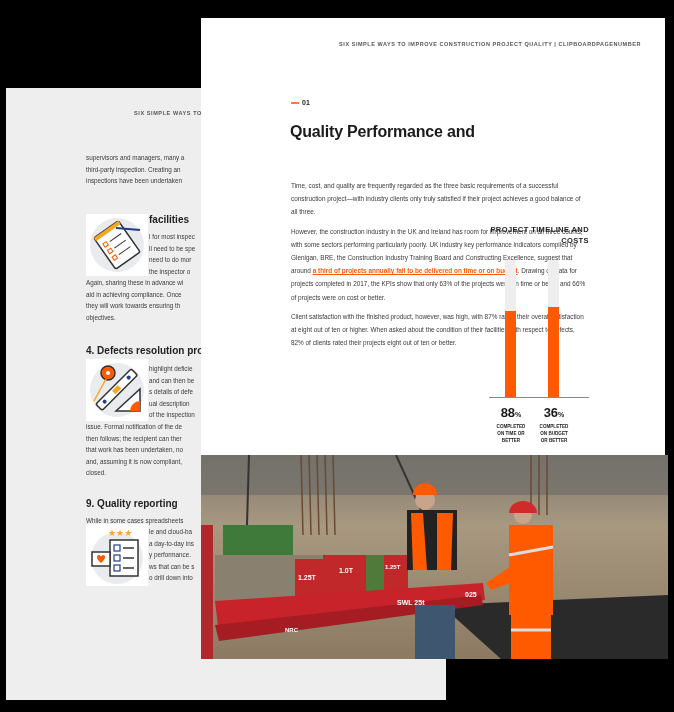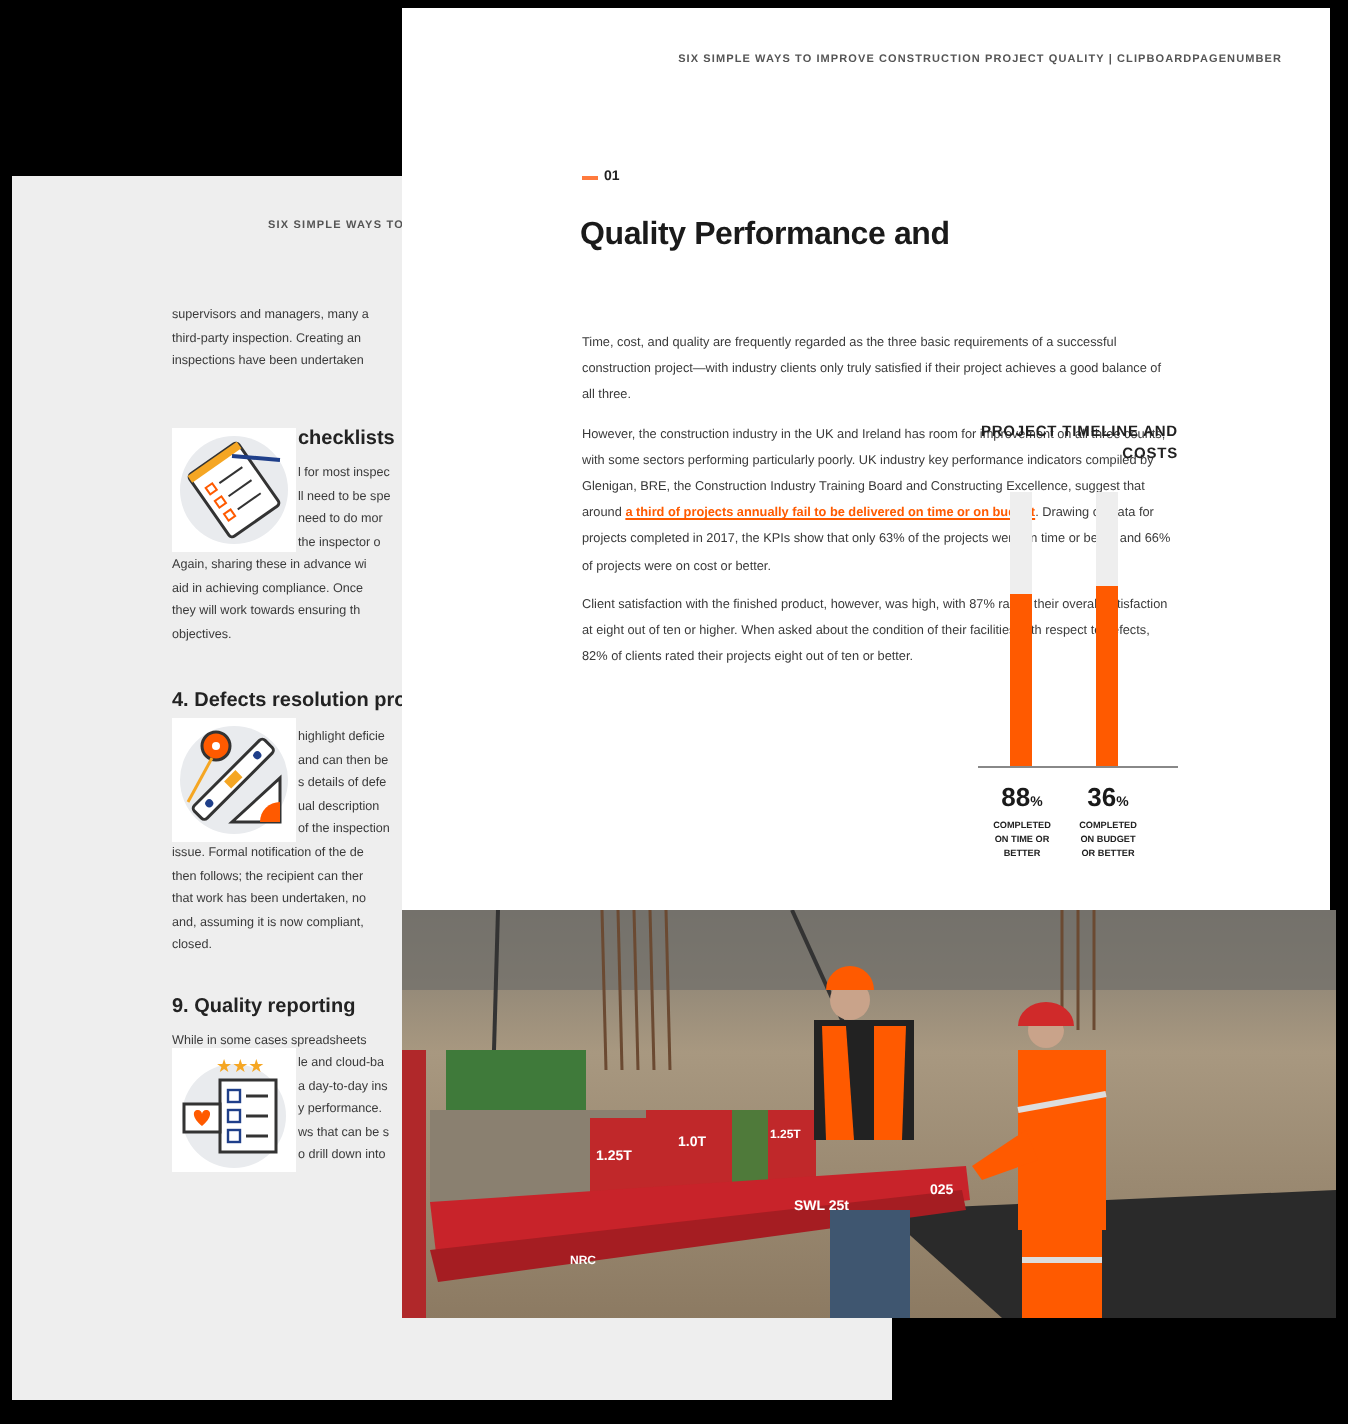--- a/index.html
+++ b/index.html
@@ -6,21 +6,21 @@
   body { width:674px; height:712px; background:#000; position:relative; overflow:hidden;
          font-family:"Liberation Sans", sans-serif; }
   .back-page { position:absolute; left:6px; top:88px; width:440px; height:612px; background:#eeeeee; }
   .back-header { position:absolute; left:128px; top:22px; font-size:5.5px; font-weight:bold; letter-spacing:0.6px; color:#555; white-space:nowrap; }
   .back-col { position:absolute; left:80px; width:200px; font-size:6.3px; line-height:11.5px; color:#3a3a3a; }
   .back-col p { margin:0; white-space:nowrap; overflow:hidden; }
   .back-h { position:absolute; font-weight:bold; color:#222; font-size:10px; white-space:nowrap; }
   .icon-box { position:absolute; width:62px; height:62px; background:#fff; }
   .icon-box svg { width:62px; height:62px; display:block; }
 
-  .front-page { position:absolute; left:201px; top:4px; width:464px; height:454px; background:#fff; }
+  .front-page { position:absolute; left:201px; top:18px; width:464px; height:454px; background:#fff; }
   .front-header { position:absolute; right:24px; top:23px; font-size:5.5px; font-weight:bold; letter-spacing:0.55px; color:#555; white-space:nowrap; }
   .section-num { position:absolute; left:90px; top:81px; font-size:7px; font-weight:bold; color:#222; display:flex; align-items:center; gap:3px; }
   .section-num .dash { width:8px; height:2px; background:#ff7a3d; display:inline-block; }
   .title { position:absolute; left:89px; top:104px; font-size:16px; font-weight:bold; line-height:20px; color:#1a1a1a; letter-spacing:-0.2px; }
   .body { position:absolute; left:90px; top:161px; width:296px; font-size:6.4px; line-height:13.2px; color:#3a3a3a; }
   .body p { margin:0 0 6px 0; }
   .body .link { color:#ff5a00; font-weight:bold; text-decoration:underline; }
 
   .chart { position:absolute; left:288px; top:206px; width:100px; height:228px; }
   .chart-title { position:absolute; left:0; top:0; width:100px; text-align:right; font-size:7.5px; font-weight:bold; letter-spacing:0.4px; line-height:11px; color:#222; }
@@ -55,21 +55,21 @@
         <rect x="20" y="22" width="4" height="4" fill="none" stroke="#ff5a00" stroke-width="1"></rect>
         <rect x="20" y="30" width="4" height="4" fill="none" stroke="#ff5a00" stroke-width="1"></rect>
         <rect x="20" y="38" width="4" height="4" fill="none" stroke="#ff5a00" stroke-width="1"></rect>
         <line x1="27" y1="24" x2="41" y2="24" stroke="#333" stroke-width="1"></line>
         <line x1="27" y1="32" x2="41" y2="32" stroke="#333" stroke-width="1"></line>
         <line x1="27" y1="40" x2="41" y2="40" stroke="#333" stroke-width="1"></line>
       </g>
       <line x1="30" y1="14" x2="54" y2="16" stroke="#1f3f8a" stroke-width="2"></line>
     </svg>
   </div>
-  <div class="back-h" style="left:143px; top:126px;">checklists</div>
+  <div class="back-h" style="left:143px; top:126px;">facilities</div>
   <div class="back-col" style="left:143px; top:143px;">
     <p>l for most inspec</p>
     <p>ll need to be spe</p>
     <p>need to do mor</p>
     <p>the inspector o</p>
   </div>
   <div class="back-col" style="top:189px;">
     <p>Again, sharing these in advance wi</p>
     <p>aid in achieving compliance. Once</p>
     <p>they will work towards ensuring th</p>

